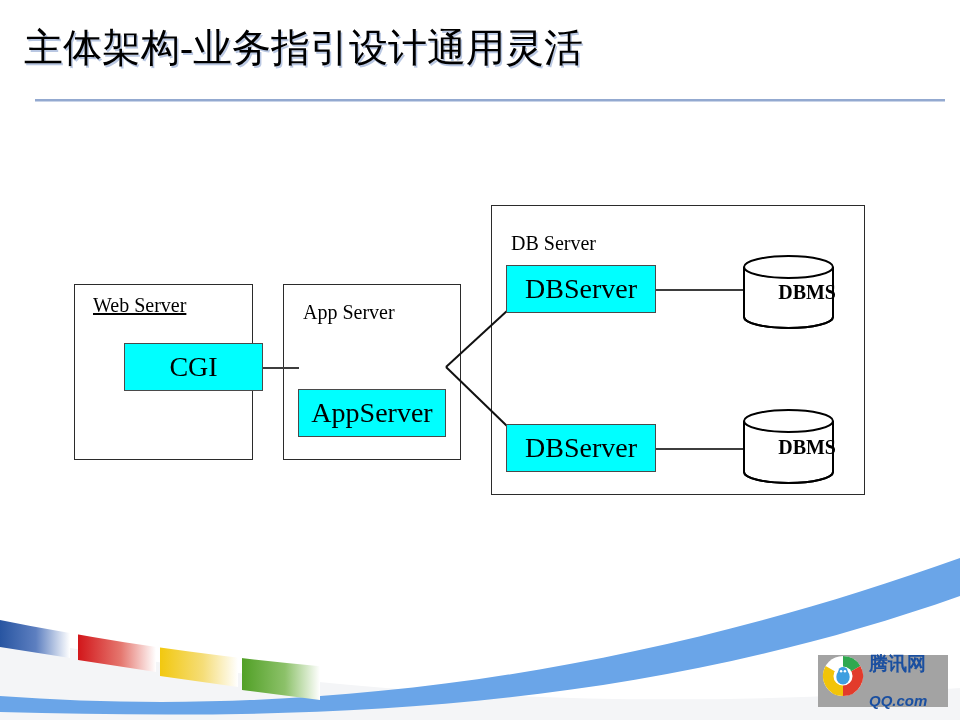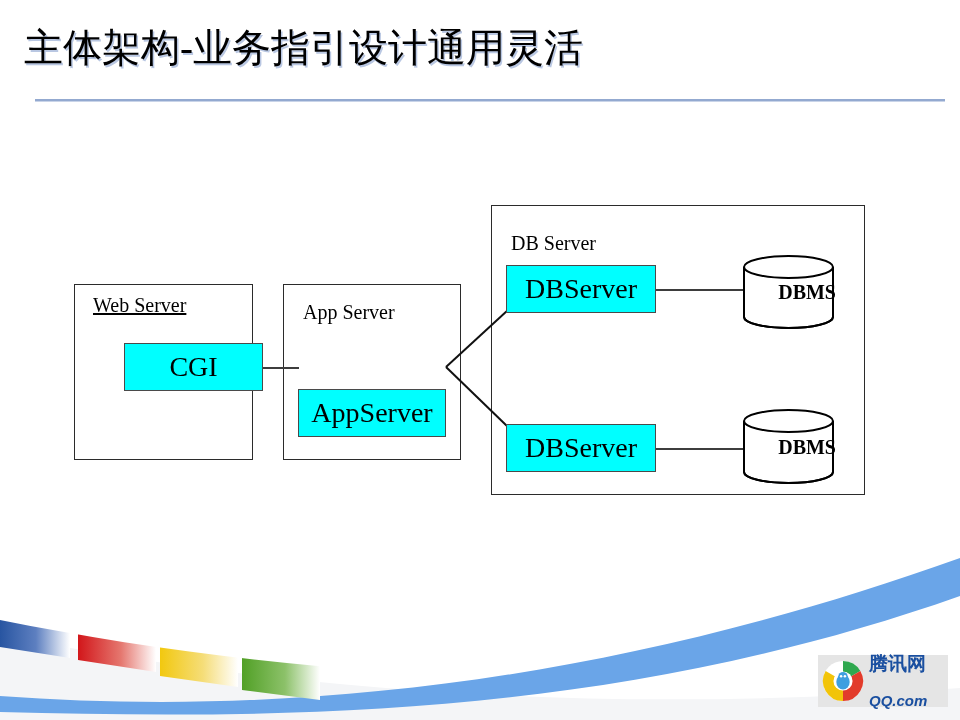--- a/index.html
+++ b/index.html
@@ -103,23 +103,22 @@
     left: 0; top: 520px;
     width: 960px; height: 200px;
     pointer-events: none;
   }
 
   
   #logo {
     position: absolute;
     left: 818px; top: 655px;
     width: 130px; height: 52px;
-    background: #e5e5e5;
+    background: #a3a3a3;
     display: flex;
-    align-items: center;
     padding-left: 4px;
   }
   #logo-mark { width: 42px; height: 42px; flex: 0 0 auto; }
   #logo-text {
     margin-left: 5px;
     display: flex;
     flex-direction: column;
     justify-content: center;
     line-height: 1;
   }

